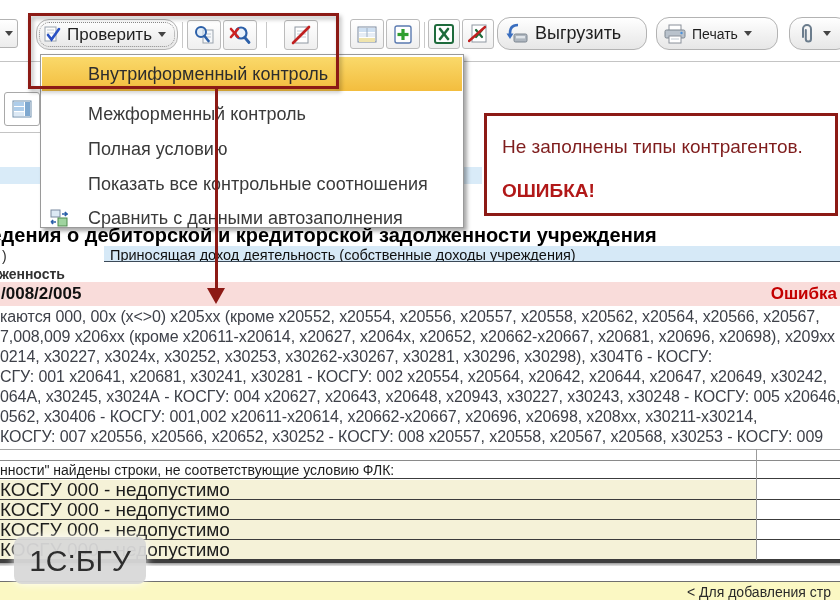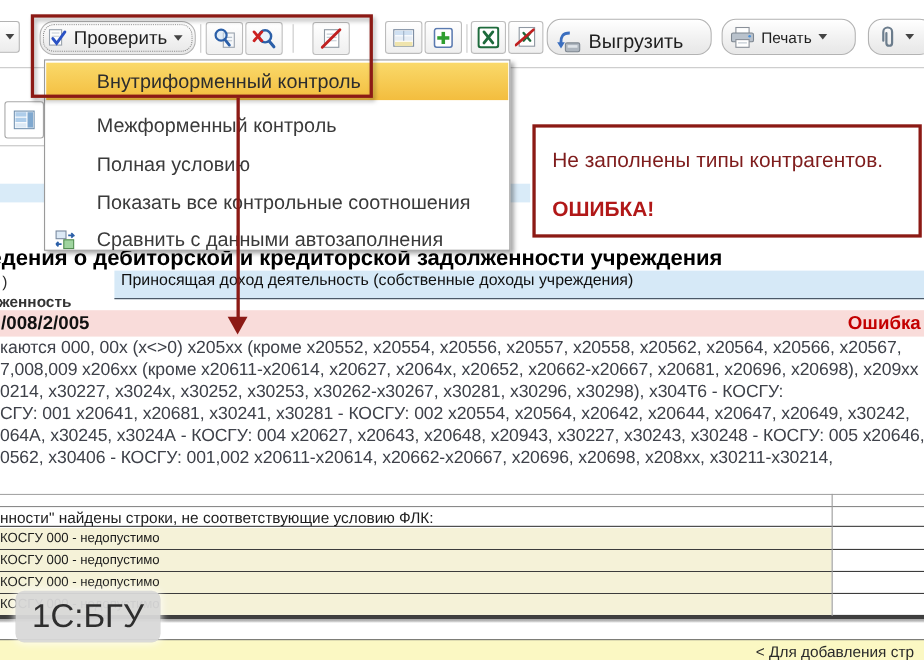--- a/index.html
+++ b/index.html
@@ -17,39 +17,39 @@
   .tb-sep { position:absolute; top:22px; height:26px; width:1px; background:#c9c9c9; }
   .caret { display:inline-block; width:0; height:0; border-left:4px solid transparent;
            border-right:4px solid transparent; border-top:5px solid #444; }
   .dotted-focus { outline:1px dotted #8a8a8a; outline-offset:-4px; }
 
   
   .hairline { position:absolute; left:0; width:840px; height:1px; background:#c4c4c4; }
   .blue-band { position:absolute; background:#d9ebf8; }
   .doc-title { position:absolute; top:224px; left:-36px; font-size:20px; font-weight:bold; color:#000;
                white-space:nowrap; }
-  .activity-row { position:absolute; top:246px; left:104px; width:736px; height:26px; background:#d6e9f7;
+  .activity-row { position:absolute; top:246px; left:104px; width:736px; height:16px; background:#d6e9f7;
                   border-bottom:1px solid #3c4a58; font-size:14.5px; color:#101010; line-height:18px;
                   padding-left:6px; white-space:nowrap; overflow:hidden; }
   .frag { position:absolute; font-size:14px; color:#2c2c2c; white-space:nowrap; }
   .err-row { position:absolute; top:282px; left:0; width:840px; height:24px; background:#f9dcda;
              font-size:17px; line-height:24px; }
   .err-row .code { position:absolute; left:1px; font-weight:bold; color:#111; }
   .err-row .status { position:absolute; right:3px; font-weight:bold; color:#c30000; }
   .rule-line { position:absolute; left:0; width:840px; height:20px; font-size:16px; line-height:20px;
                color:#3e4149; white-space:nowrap; letter-spacing:-0.1px; }
 
   
   .sep-band-top { position:absolute; top:449px; left:0; width:840px; height:1px; background:#a6a6a6; }
   .sep-band-bot { position:absolute; top:460px; left:0; width:840px; height:1px; background:#8a8a8a; }
   .flk-header { position:absolute; top:461px; left:0; width:840px; height:18px; font-size:14px;
                 line-height:18px; color:#1c1c1c; border-bottom:1px solid #3c3c3c; white-space:nowrap; }
   .v-row { position:absolute; left:0; width:840px; height:20px; border-bottom:1px solid #3c3c3c; background:#fff; }
   .v-row .cell { position:absolute; left:0; top:0; width:756px; height:19px; background:#f5f2d8;
-                 font-size:12px; line-height:19px; color:#1c1c1c; white-space:nowrap; }
+                 font-size:19px; line-height:19px; color:#1c1c1c; white-space:nowrap; }
   .v-col-line { position:absolute; top:449px; left:756px; width:1px; height:111px; background:#9b9b9b; }
   .table-bottom { position:absolute; top:560px; left:0; width:840px; height:3px; background:#3f3f3f; }
   .table-bottom-shadow { position:absolute; top:563px; left:0; width:840px; height:3px;
                          background:linear-gradient(#9a9a9a,#e6e6e6); }
   .footer-band { position:absolute; top:581px; left:0; width:840px; height:19px; background:#fbf8c3;
                  border-top:1px solid #6f6f6f; }
   .footer-hint { position:absolute; left:687px; top:2px; font-size:14px; color:#2a2a2a; white-space:nowrap; }
 
   
   .menu { position:absolute; top:54px; left:40px; width:424px; height:174px; background:#fff;
@@ -112,20 +112,21 @@
     <span class="code">/008/2/005</span>
     <span class="status">Ошибка</span>
   </div>
 
   <div class="rule-line" style="top:307px;">каются 000, 00х (х&lt;&gt;0)   х205хх (кроме х20552, х20554, х20556, х20557, х20558, х20562, х20564, х20566, х20567,</div>
   <div class="rule-line" style="top:327px;">7,008,009  х206хх (кроме х20611-х20614, х20627, х2064х, х20652, х20662-х20667, х20681, х20696, х20698), х209хх</div>
   <div class="rule-line" style="top:347px;">0214, х30227, х3024х, х30252, х30253, х30262-х30267, х30281, х30296, х30298), х304Т6 - КОСГУ:</div>
   <div class="rule-line" style="top:367px;">СГУ: 001  х20641, х20681, х30241, х30281 - КОСГУ: 002  х20554, х20564, х20642, х20644, х20647, х20649, х30242,</div>
   <div class="rule-line" style="top:387px;">064А, х30245, х3024А - КОСГУ: 004  х20627, х20643, х20648, х20943, х30227, х30243, х30248 - КОСГУ: 005  х20646,</div>
   <div class="rule-line" style="top:407px;">0562, х30406 - КОСГУ: 001,002  х20611-х20614, х20662-х20667, х20696, х20698, х208хх, х30211-х30214,</div>
+  <div class="rule-line" style="top:427px;">КОСГУ: 007  х20556, х20566, х20652, х30252 - КОСГУ: 008  х20557, х20558, х20567, х20568, х30253 - КОСГУ: 009</div>
 
   <div class="sep-band-top"></div>
   <div class="sep-band-bot"></div>
   <div class="flk-header">нности" найдены строки, не соответствующие условию ФЛК:</div>
 
   <div class="v-row" style="top:480px;">
     <div class="cell">КОСГУ 000  - недопустимо</div>
   </div>
   <div class="v-row" style="top:500px;">
     <div class="cell">КОСГУ 000  - недопустимо</div>
@@ -241,21 +242,21 @@
       <span>
         <svg width="20" height="20" viewBox="0 0 20 20">
           <rect x="4" y="1" width="14" height="17" fill="#ffffff" stroke="#8f98a2" stroke-width="1"></rect>
           <line x1="8" y1="6" x2="14" y2="13" stroke="#1e6b3c" stroke-width="2.2" stroke-linecap="round"></line>
           <line x1="14" y1="6" x2="8" y2="13" stroke="#1e6b3c" stroke-width="2.2" stroke-linecap="round"></line>
           <line x1="1" y1="17" x2="17" y2="3" stroke="#c02020" stroke-width="2.4" stroke-linecap="round"></line>
         </svg>
       </span>
     </div>
 
-    <div class="tb-btn" style="left:497px; top:17px; height:33px; width:150px; font-size:18px;align-items:flex-end;">
+    <div class="tb-btn" style="left:497px; top:17px; height:33px; width:150px; font-size:18px;">
       <span>
         <svg width="24" height="21" viewBox="0 0 24 21">
           <rect x="9" y="11" width="13" height="8" rx="1.5" fill="#aeb6bf" stroke="#7d8690" stroke-width="1"></rect>
           <rect x="11" y="13" width="9" height="2.4" fill="#dfe4e9"></rect>
           <path d="M13 2 C6 2 5 6 5 10 L5 12" fill="none" stroke="#3a6ebf" stroke-width="2.6"></path>
           <path d="M1.5 10.5 L8.5 10.5 L5 16 Z" fill="#3a6ebf"></path>
         </svg>
       </span>
       <span>Выгрузить</span>
     </div>

